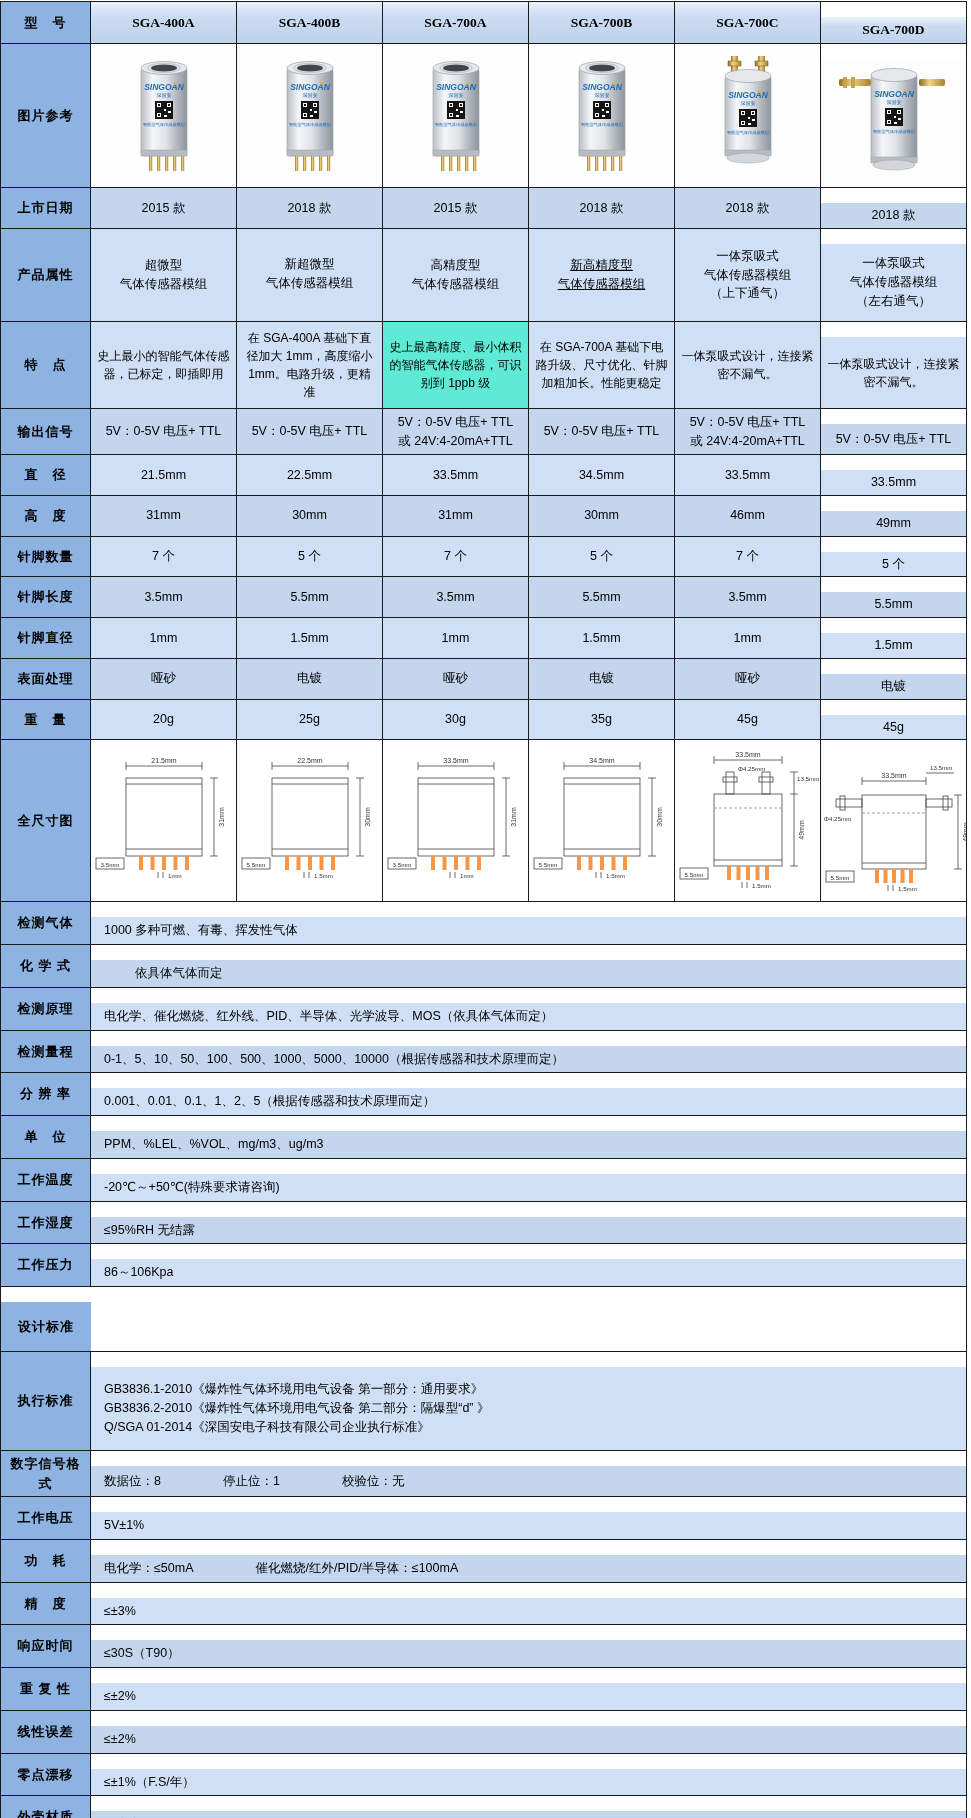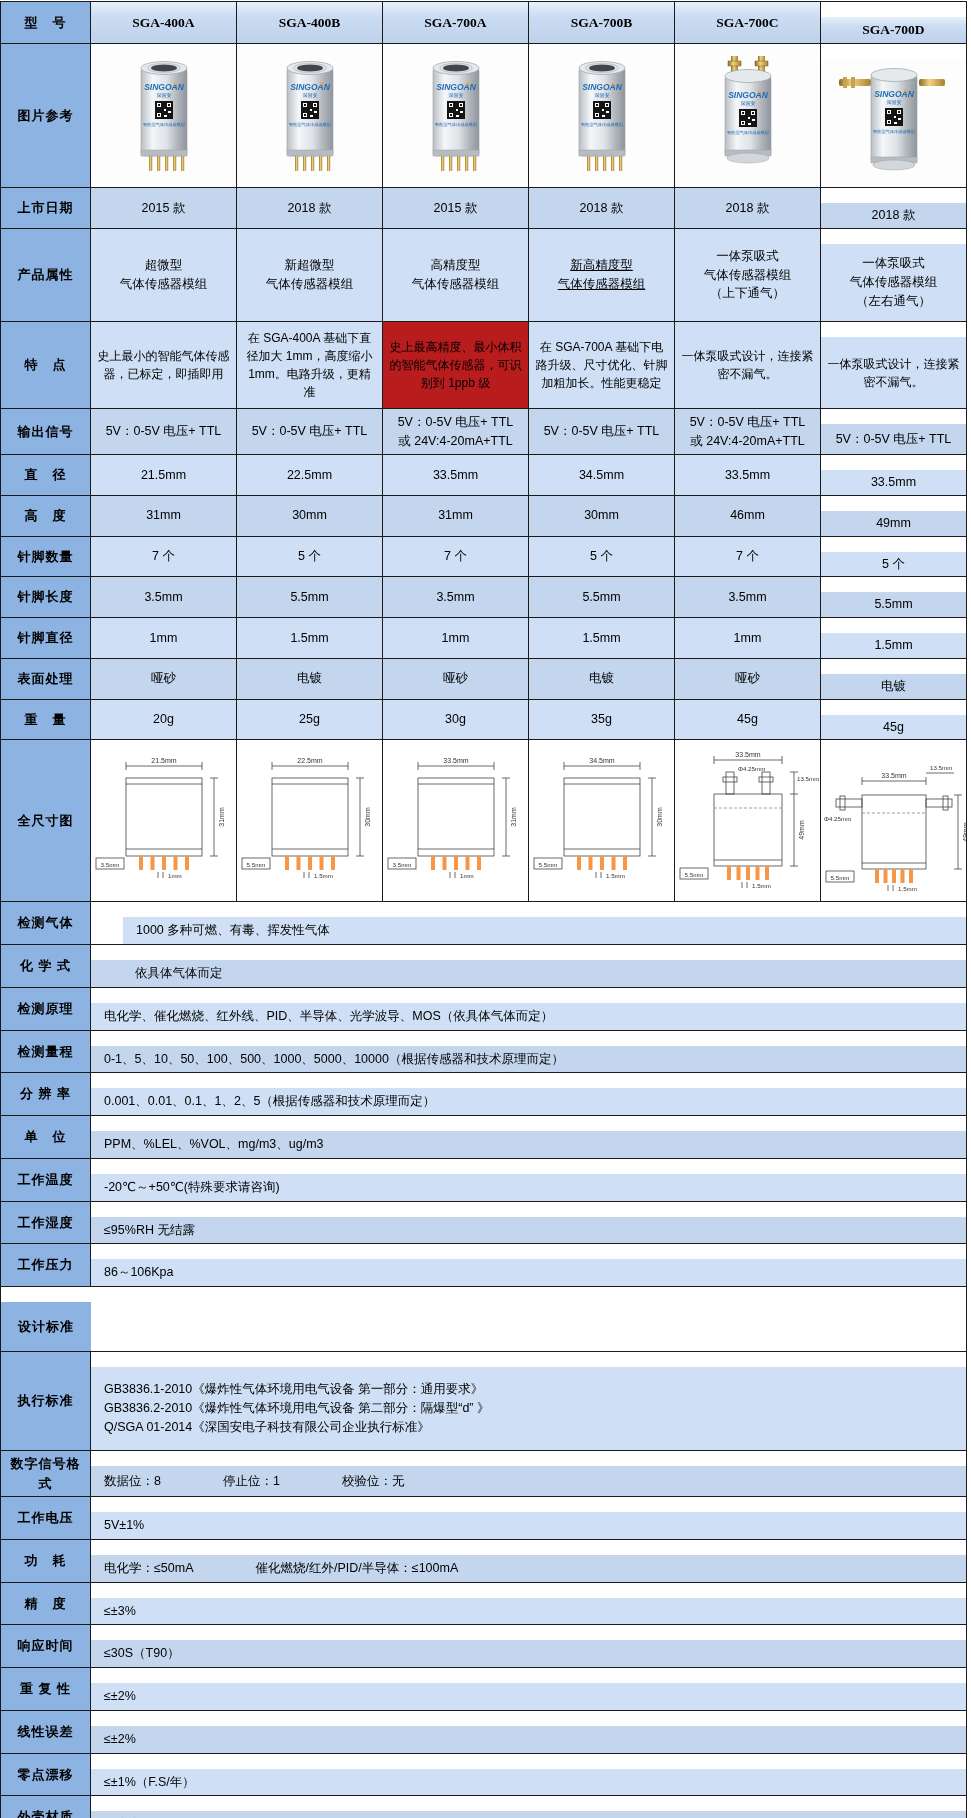--- a/index.html
+++ b/index.html
@@ -285,38 +285,38 @@
       <div class="cell val" style="background: rgb(195, 214, 238);">2018 款</div>
       <div class="cell val" style="background: rgb(195, 214, 238);">2015 款</div>
       <div class="cell val" style="background: rgb(195, 214, 238);">2018 款</div>
       <div class="cell val" style="background: rgb(195, 214, 238);">2018 款</div>
       <div class="cell val" style="background: rgb(195, 214, 238);">2018 款</div>
     </div>
     <div class="row" style="min-height: 92px;">
       <div class="cell lab">产品属性</div>
       <div class="cell val" style="background: rgb(207, 223, 245);">超微型
 气体传感器模组</div>
-      <div class="cell val" style="background: rgb(207, 223, 245);">新超微型
+      <div class="cell val" style="background: rgb(207, 223, 245); font-family: Liberation Mono, monospace;">新超微型
 气体传感器模组</div>
       <div class="cell val" style="background: rgb(207, 223, 245);">高精度型
 气体传感器模组</div>
       <div class="cell val" style="background: rgb(207, 223, 245); text-decoration: underline;">新高精度型
 气体传感器模组</div>
       <div class="cell val" style="background: rgb(207, 223, 245);">一体泵吸式
 气体传感器模组
 （上下通气）</div>
       <div class="cell val" style="background: rgb(207, 223, 245);">一体泵吸式
 气体传感器模组
 （左右通气）</div>
     </div>
     <div class="row" style="min-height: 86px;">
       <div class="cell lab">特　点</div>
       <div class="cell val" style="background: rgb(207, 223, 245); font-size: 12px; padding: 3px 6px;">史上最小的智能气体传感器，已标定，即插即用</div>
       <div class="cell val" style="background: rgb(207, 223, 245); font-size: 12px; padding: 3px 6px;">在 SGA-400A 基础下直径加大 1mm，高度缩小 1mm。电路升级，更精准</div>
-      <div class="cell val" style="background: #b91c1c; font-size: 12px; padding: 3px 6px;">史上最高精度、最小体积的智能气体传感器，可识别到 1ppb 级</div>
+      <div class="cell val" style="background: #5eead4; font-size: 12px; padding: 3px 6px;">史上最高精度、最小体积的智能气体传感器，可识别到 1ppb 级</div>
       <div class="cell val" style="background: rgb(207, 223, 245); font-size: 12px; padding: 3px 6px;">在 SGA-700A 基础下电路升级、尺寸优化、针脚加粗加长。性能更稳定</div>
       <div class="cell val" style="background: rgb(207, 223, 245); font-size: 12px; padding: 3px 6px;">一体泵吸式设计，连接紧密不漏气。</div>
       <div class="cell val" style="background: rgb(207, 223, 245); font-size: 12px; padding: 3px 6px;">一体泵吸式设计，连接紧密不漏气。</div>
     </div>
     <div class="row" style="min-height: 45px;">
       <div class="cell lab">输出信号</div>
       <div class="cell val" style="background: rgb(195, 214, 238);">5V：0-5V 电压+ TTL</div>
       <div class="cell val" style="background: rgb(195, 214, 238);">5V：0-5V 电压+ TTL</div>
       <div class="cell val" style="background: rgb(195, 214, 238);">5V：0-5V 电压+ TTL
 或 24V:4-20mA+TTL</div>
@@ -537,21 +537,21 @@
           <rect x="70" y="114" width="4" height="14" fill="#F79646"></rect>
           <rect x="78.5" y="114" width="4" height="14" fill="#F79646"></rect>
           <rect x="87" y="114" width="4" height="14" fill="#F79646"></rect>
           <rect x="4" y="116" width="28" height="11" fill="none" stroke="#444" stroke-width="0.8"></rect>
           <text x="18" y="124.5" font-size="6.2" fill="#333" text-anchor="middle">5.5mm</text>
           <line x1="66" y1="130" x2="66" y2="136" stroke="#444" stroke-width="0.8"></line>
           <line x1="71" y1="130" x2="71" y2="136" stroke="#444" stroke-width="0.8"></line>
           <text x="76" y="136" font-size="6.2" fill="#333">1.5mm</text>
         </svg></div>
     </div>
-    <div class="row full" style="min-height: 36px; gap: 32px;">
+    <div class="row full" style="min-height: 36px;">
       <div class="cell lab">检测气体</div>
       <div class="cell val" style="background: rgb(207, 223, 245);">1000 多种可燃、有毒、挥发性气体</div>
     </div>
     <div class="row full" style="min-height: 36px;">
       <div class="cell lab">化 学 式</div>
       <div class="cell val" style="background: rgb(195, 214, 238); padding-left: 44px;">依具体气体而定</div>
     </div>
     <div class="row full" style="min-height: 36px;">
       <div class="cell lab">检测原理</div>
       <div class="cell val" style="background: rgb(207, 223, 245);">电化学、催化燃烧、红外线、PID、半导体、光学波导、MOS（依具体气体而定）</div>

